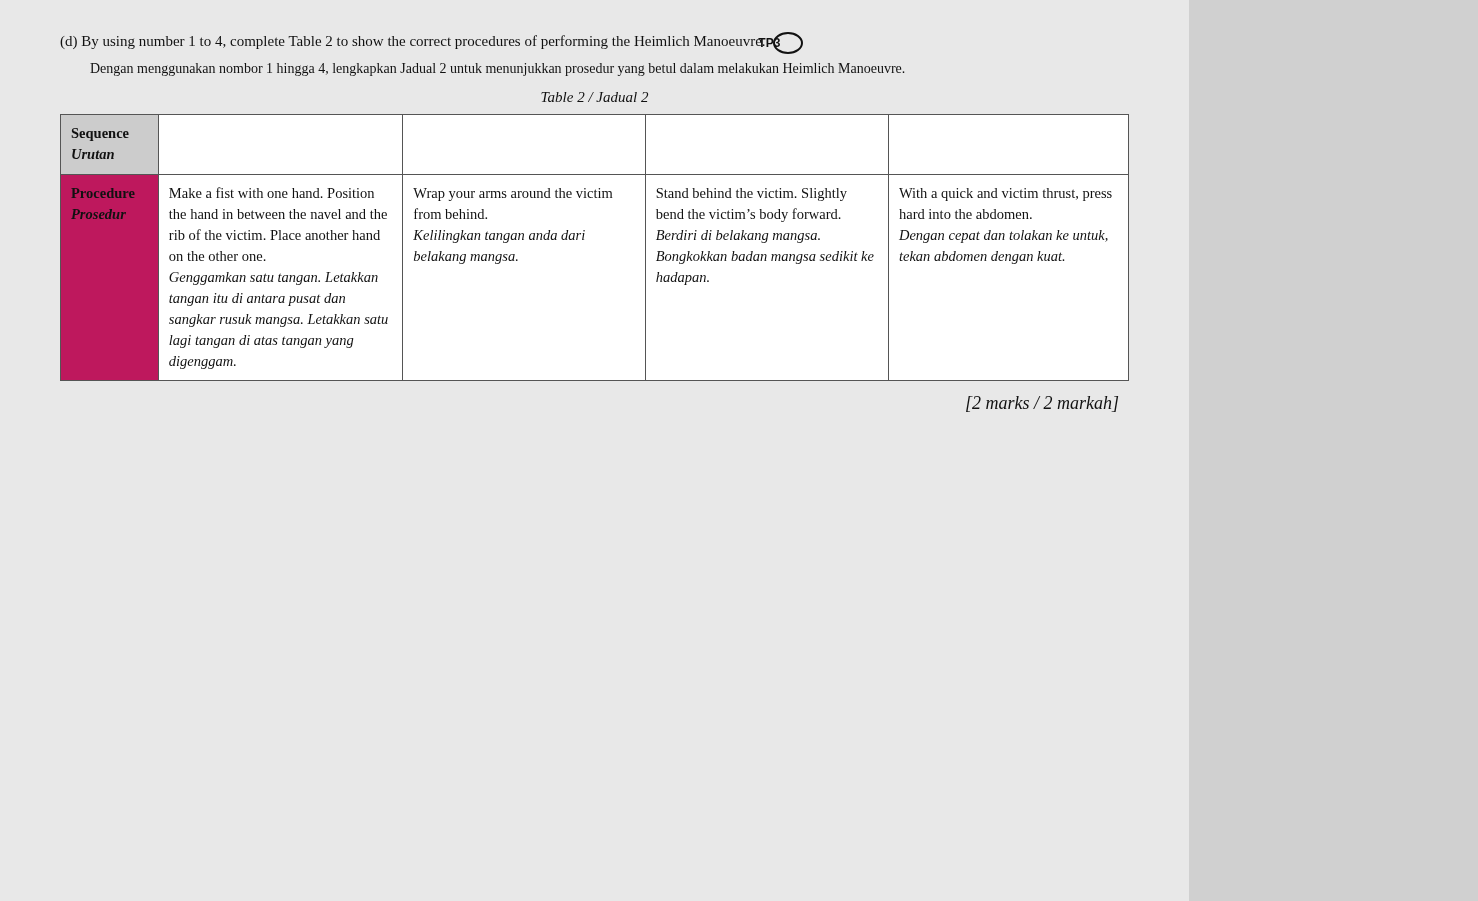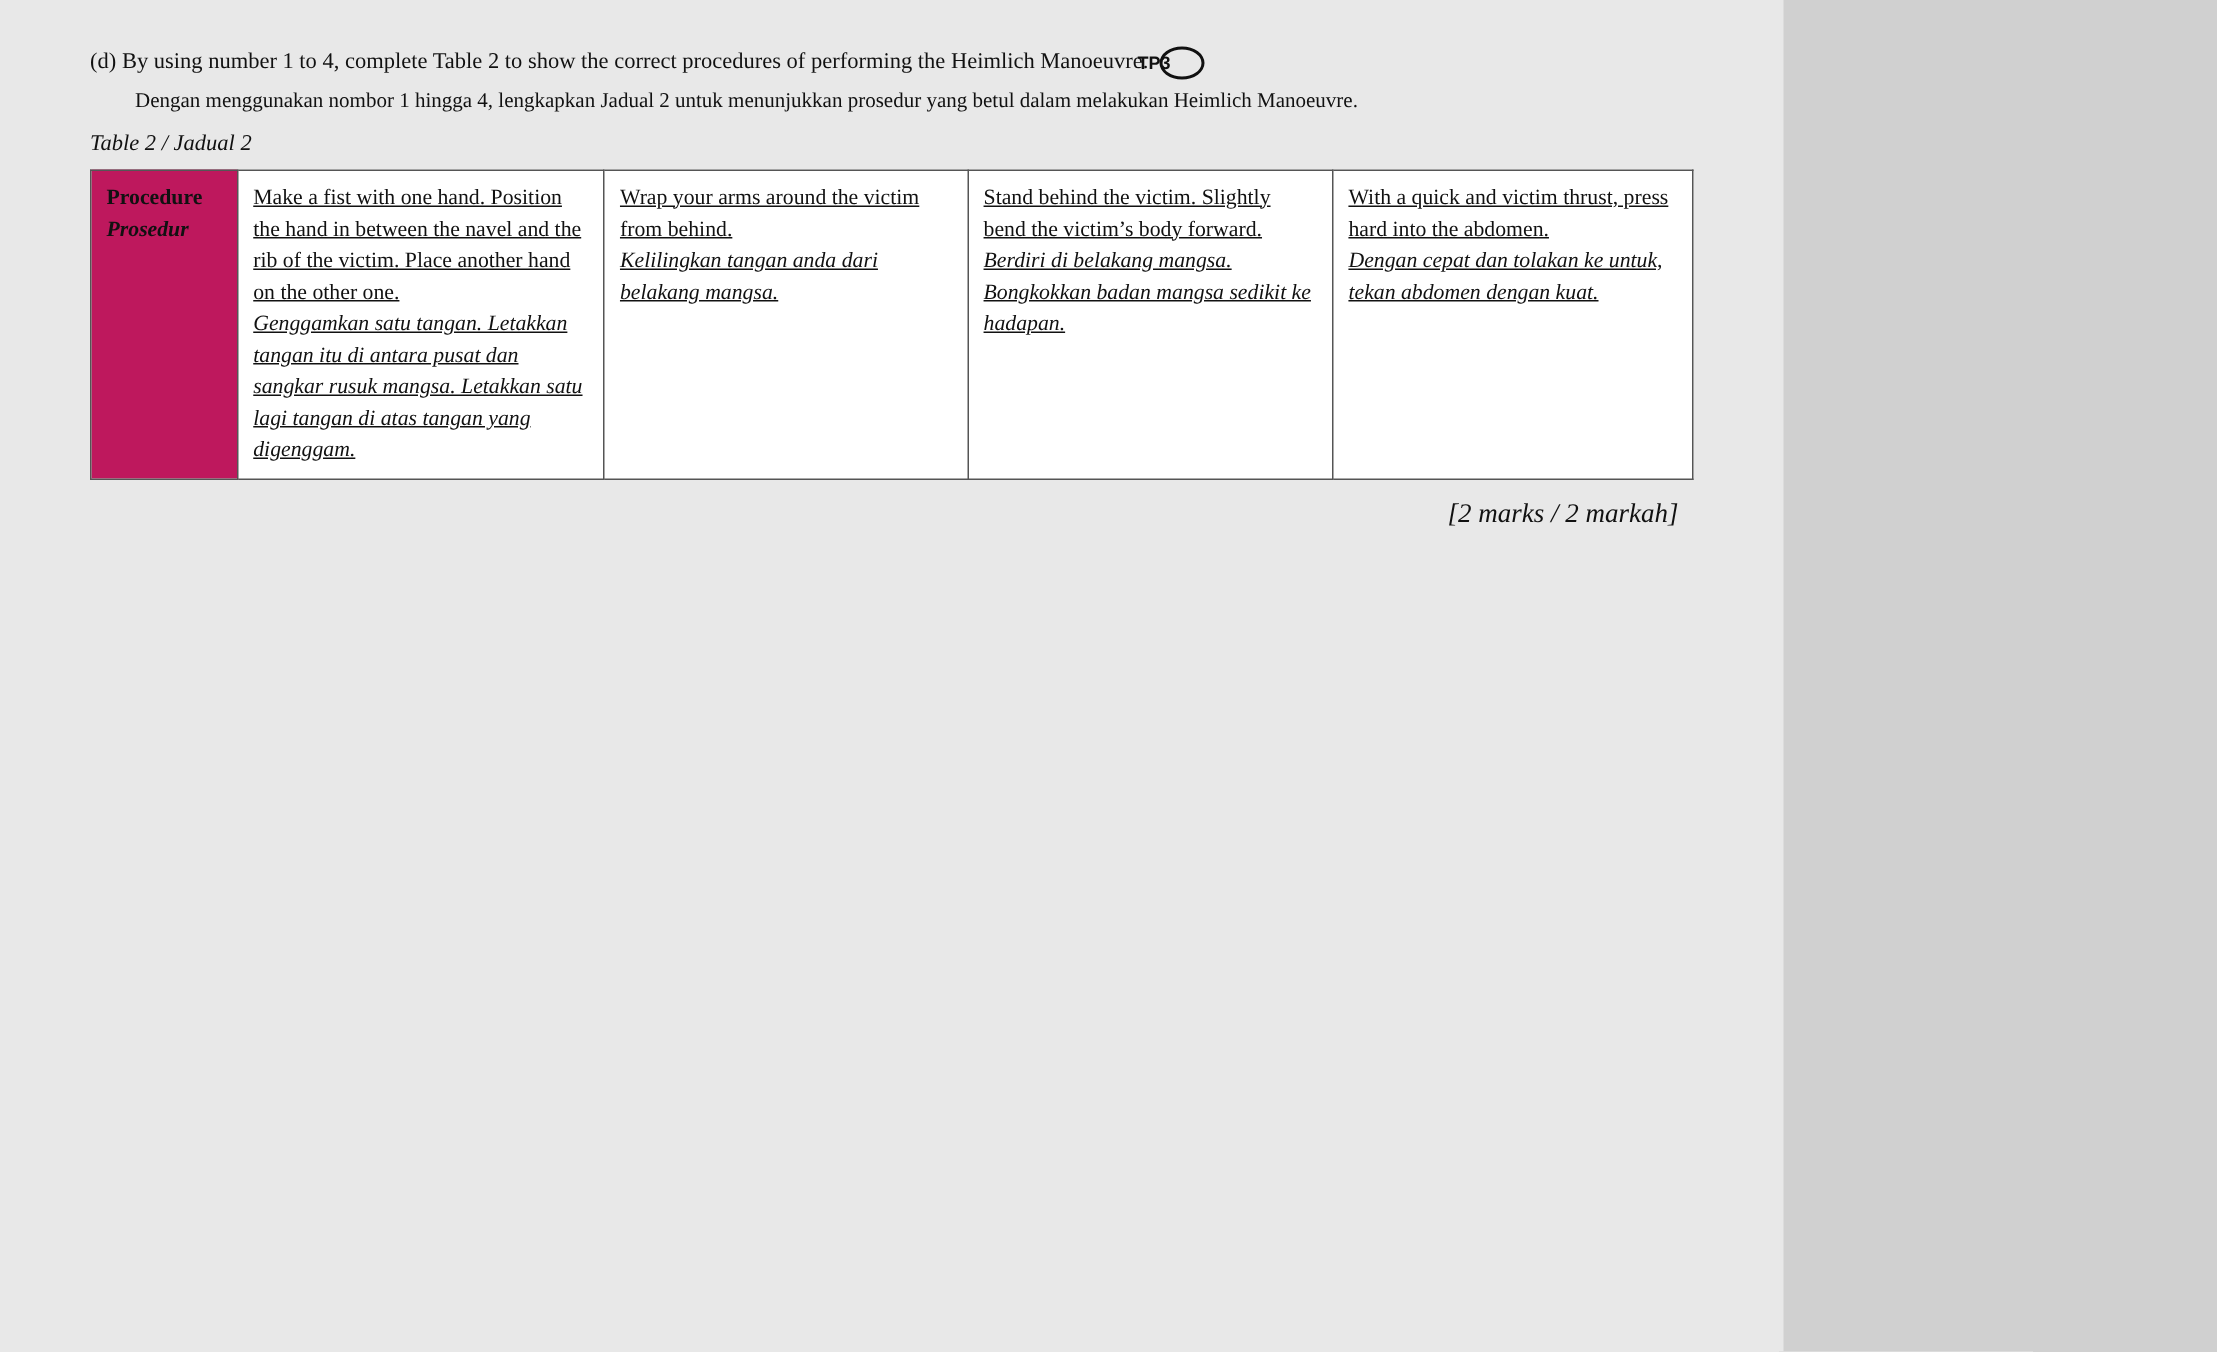--- a/index.html
+++ b/index.html
@@ -45,20 +45,21 @@
       width: 30px;
       height: 22px;
       font-size: 12px;
       font-weight: bold;
       font-style: normal;
       vertical-align: middle;
       margin-left: 4px;
       font-family: Arial, sans-serif;
     }
     .table-title {
+      text-align: center;
       font-style: italic;
       font-size: 15px;
       margin-bottom: 8px;
       margin-top: 10px;
     }
     .main-table {
       border-collapse: collapse;
       width: 100%;
       max-width: 1180px;
       margin: 0 auto;
@@ -86,21 +87,20 @@
       font-weight: bold;
       font-size: 14.5px;
       background: #be185d;
       width: 100px;
       min-width: 90px;
       vertical-align: top;
       padding-top: 10px;
     }
     .proc-content-cell {
       width: 285px;
-      text-decoration: underline;
     }
     .marks-line {
       text-align: right;
       font-style: italic;
       font-size: 18px;
       margin-top: 12px;
       padding-right: 10px;
     }
     .italic-content {
       font-style: italic;
@@ -115,20 +115,30 @@
     <span>(d)</span>
     <span> By using number 1 to 4, complete Table 2 to show the correct procedures of performing the Heimlich Manoeuvre. <span class="tp3-badge">TP3</span></span>
   </p>
   <p class="italic-text">Dengan menggunakan nombor 1 hingga 4, lengkapkan Jadual 2 untuk menunjukkan prosedur yang betul dalam melakukan Heimlich Manoeuvre.</p>
 
   <p class="table-title">Table 2 / Jadual 2</p>
 
   <table class="main-table">
     <tbody>
 
+      <tr class="header-row">
+        <td class="seq-cell">
+          <span>Sequence</span><br>
+          <span class="italic-content">Urutan</span>
+        </td>
+        <td></td>
+        <td></td>
+        <td></td>
+        <td></td>
+      </tr>
 
       <tr>
         <td class="proc-label-cell">
           <span><strong>Procedure</strong></span><br>
           <span class="italic-content"><strong>Prosedur</strong></span>
         </td>
         <td class="proc-content-cell">
           <span>Make a fist with one hand. Position the hand in between the navel and the rib of the victim. Place another hand on the other one.</span><br>
           <span class="italic-content">Genggamkan satu tangan. Letakkan tangan itu di antara pusat dan sangkar rusuk mangsa. Letakkan satu lagi tangan di atas tangan yang digenggam.</span>
         </td>

